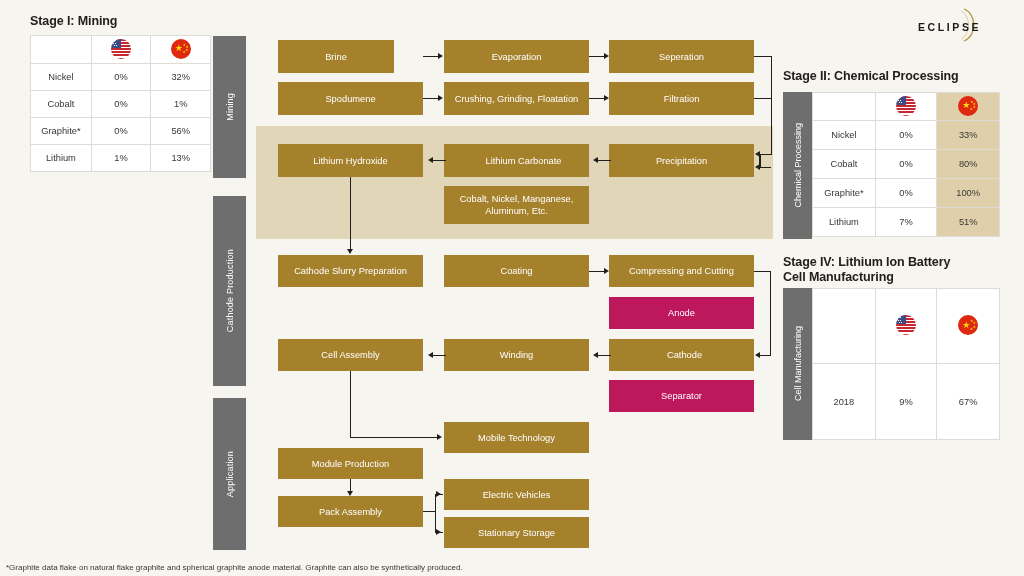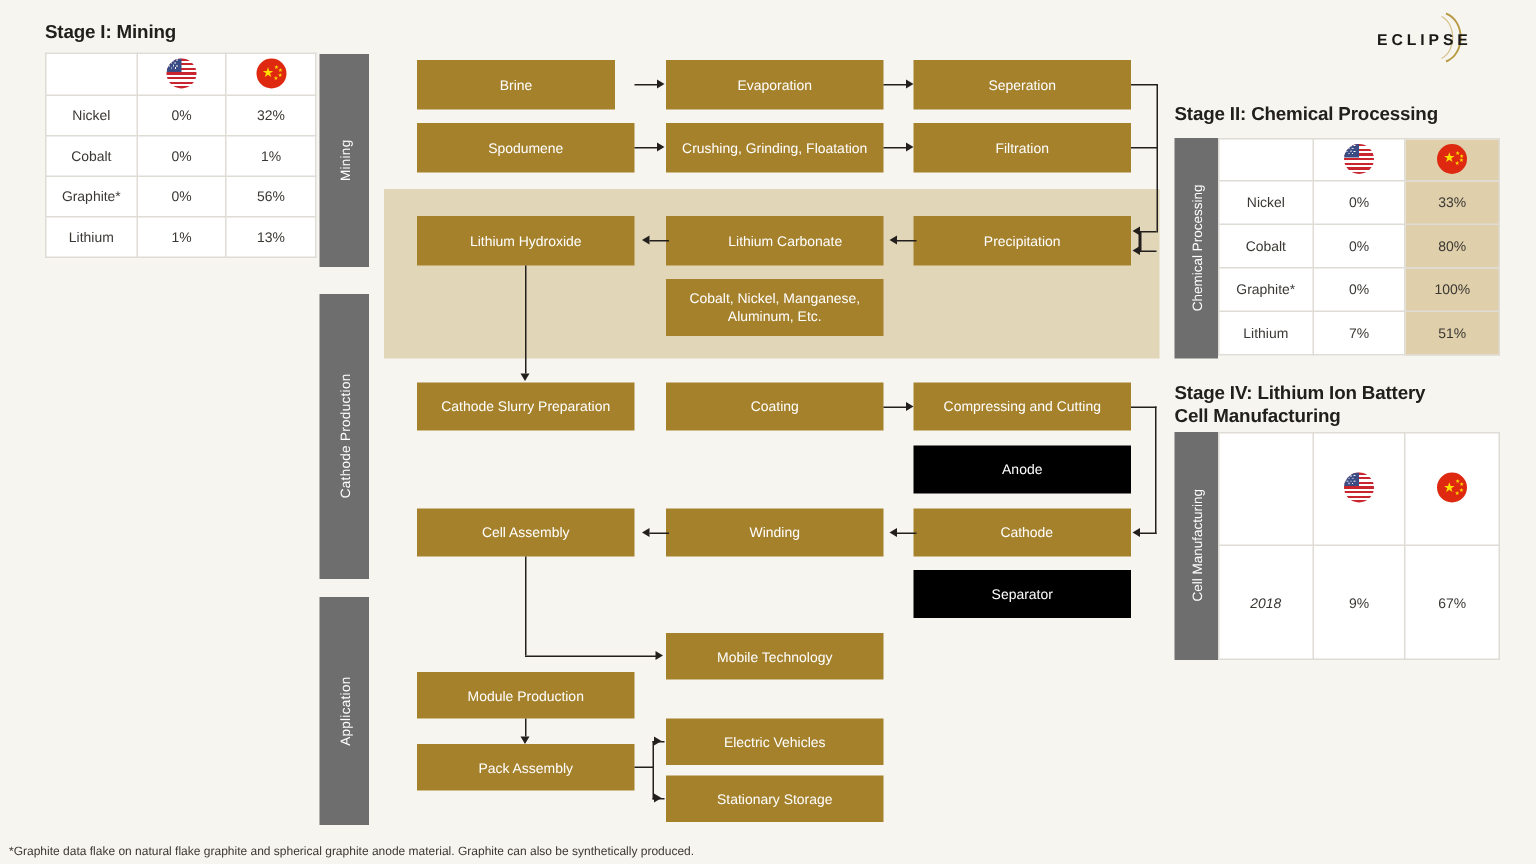--- a/index.html
+++ b/index.html
@@ -95,21 +95,21 @@
   }
 
   
   .node {
     display: flex; align-items: center; justify-content: center;
     text-align: center; color: #FFFFFF;
     font-size: 9.3px; line-height: 12px;
     padding: 2px 4px;
   }
   .node.gold { background: #A5812C; }
-  .node.grey { background: #000000; }
+  .node.grey { background: #be185d; }
 
   
   .tan-band { background: #E2D6B8; }
 
   
   .ln { background: #231F1C; }
   .ln.h { height: 1.4px; }
   .ln.v { width: 1.4px; }
   .arrow-r {
     width: 0; height: 0;
@@ -203,21 +203,21 @@
   </div>
   <div class="abs rail" style="left:213px; top:196px; width:33px; height:190px;">
     <span>Cathode Production</span>
   </div>
   <div class="abs rail" style="left:213px; top:398px; width:33px; height:152px;">
     <span>Application</span>
   </div>
 
   <div class="abs tan-band" style="left:256px; top:126px; width:517px; height:113px;"></div>
 
-  <div class="abs node gold" style="left:278px; top:40px; width:132px; height:33px;">Brine</div>
+  <div class="abs node gold" style="left:278px; top:40px; width:116px; height:33px;">Brine</div>
   <div class="abs node gold" style="left:444px; top:40px; width:145px; height:33px;">Evaporation</div>
   <div class="abs node gold" style="left:609px; top:40px; width:145px; height:33px;">Seperation</div>
 
   <div class="abs ln h" style="left:423px; top:55.5px; width:15px;"></div>
   <div class="abs arrow-r" style="left:438px; top:53px;"></div>
   <div class="abs ln h" style="left:589px; top:55.5px; width:15px;"></div>
   <div class="abs arrow-r" style="left:604px; top:53px;"></div>
 
   <div class="abs node gold" style="left:278px; top:82px; width:145px; height:33px;">Spodumene</div>
   <div class="abs node gold" style="left:444px; top:82px; width:145px; height:33px;">Crushing, Grinding, Floatation</div>
@@ -369,21 +369,21 @@
           <span class="ministars">
             <span class="ms a">★</span>
                 <span class="ms b">★</span>
             <span class="ms c">★</span>
                 <span class="ms d">★</span>
           </span>
         </span>
       </td>
     </tr>
     <tr>
-      <td class="lbl" style="height:76px;font-style:italic;">2018</td>
+      <td class="lbl" style="height:76px;">2018</td>
       <td>9%</td>
       <td>67%</td>
     </tr>
   </tbody>
     </table>
 
   <div class="abs footnote" style="left:6px; top:563px;">*Graphite data flake on natural flake graphite and spherical graphite anode material. Graphite can also be synthetically produced.</div>
 
 </div>
 

